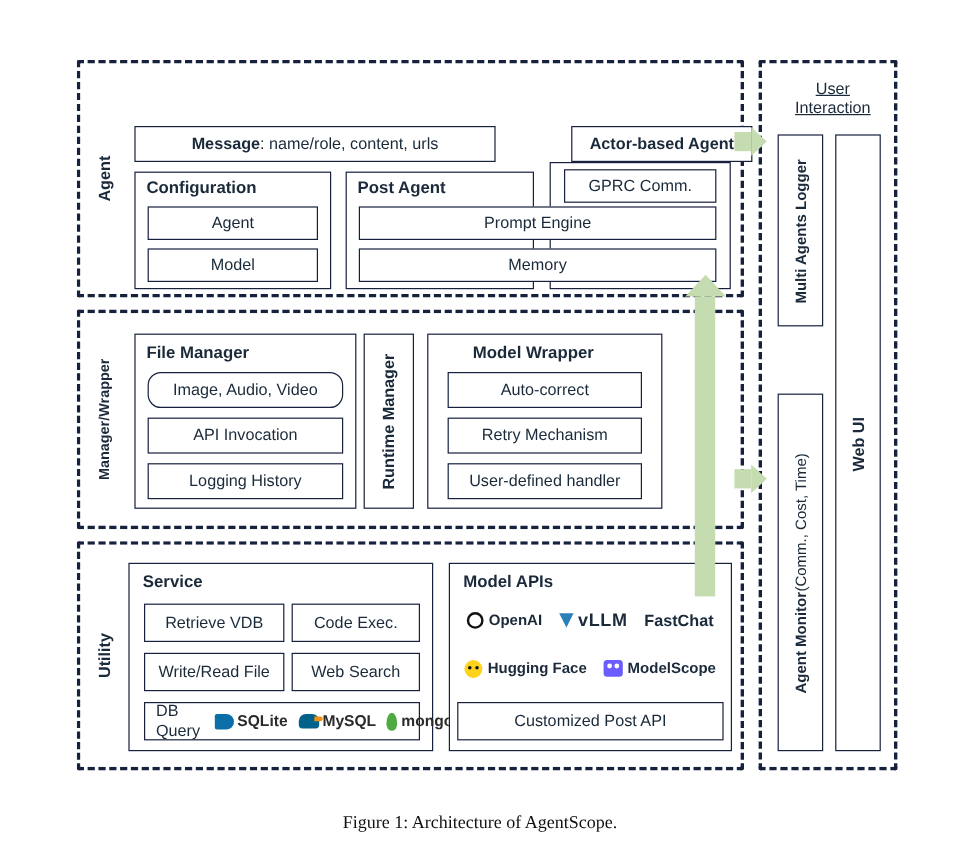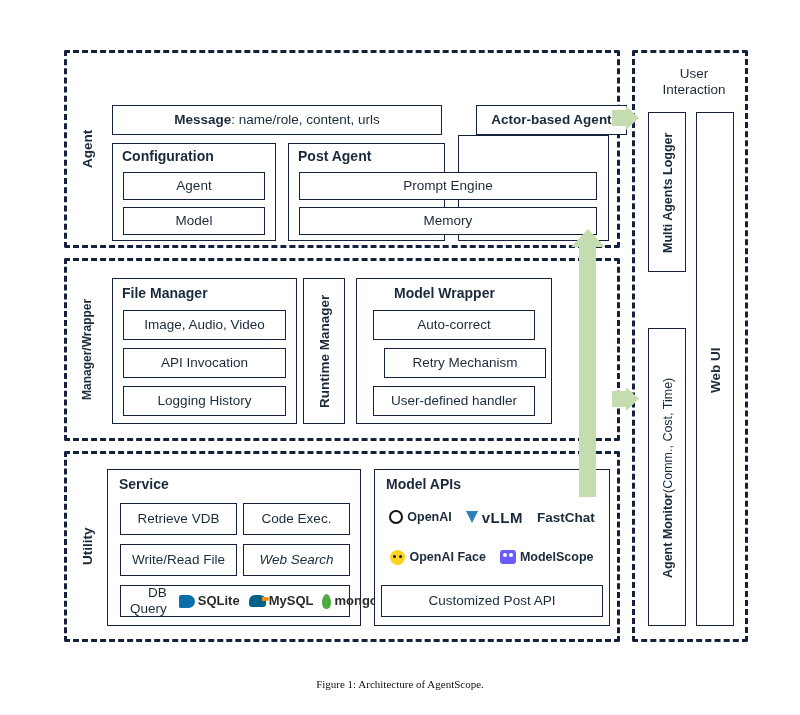--- a/index.html
+++ b/index.html
@@ -36,21 +36,21 @@
     background: #ffffff;
     display: flex;
     align-items: center;
     justify-content: center;
     text-align: center;
     font-size: 13.5px;
     line-height: 1.15;
   }
   .solid.left {
     justify-content: flex-start;
-    text-align: right;
+    text-align: left;
     padding-left: 9px;
   }
   .bold { font-weight: bold; }
   .vlabel {
     position: absolute;
     writing-mode: vertical-rl;
     transform: rotate(180deg);
     display: flex;
     align-items: center;
     justify-content: center;
@@ -70,21 +70,21 @@
   .hdr {
     position: absolute;
     font-weight: bold;
     font-size: 14px;
   }
   .caption {
     position: absolute;
     width: 800px;
     text-align: center;
     font-family: "Liberation Serif", serif;
-    font-size: 11px;
+    font-size: 15px;
     color: #111111;
   }
   
   .arrow-up {
     position: absolute;
     background: #c5dcb0;
   }
   .arrow-up-head {
     position: absolute;
     width: 0; height: 0;
@@ -188,67 +188,68 @@
 </style>
 </head>
 <body>
 
 <div id="figure">
 
   <div class="dashed" style="left:64px; top:50px; width:556px; height:198px;"></div>
   <div class="vlabel" style="left:70px; top:50px; width:34px; height:198px;">Agent</div>
 
 
-  <div class="solid" style="left:112px; top:105px; width:330px; height:30px;">
+  <div class="solid" style="left:112px; top:105px; width:301px; height:30px;">
     <span class="bold">Message</span>
       <span>: name/role, content, urls</span>
   </div>
 
   <div class="solid" style="left:458px; top:105px; width:151px; height:30px;margin-left:18px;">
     <span class="bold">Actor-based Agent</span>
   </div>
   <div class="solid" style="left:458px; top:135px; width:151px; height:106px; align-items:flex-start; padding-top:0;"></div>
+  <div class="solid" style="left:470px; top:141px; width:127px; height:28px;">GPRC Comm.</div>
 
   <div class="solid" style="left:112px; top:143px; width:164px; height:98px; align-items:flex-start; justify-content:flex-start;"></div>
   <div class="hdr" style="left:122px; top:148px;">Configuration</div>
   <div class="solid" style="left:123px; top:172px; width:142px; height:28px;">Agent</div>
   <div class="solid" style="left:123px; top:207px; width:142px; height:28px;">Model</div>
 
   <div class="solid" style="left:288px; top:143px; width:157px; height:98px; align-items:flex-start; justify-content:flex-start;"></div>
   <div class="hdr" style="left:298px; top:148px;">Post Agent</div>
   <div class="solid" style="left:299px; top:172px; width:298px; height:28px;">Prompt Engine</div>
   <div class="solid" style="left:299px; top:207px; width:298px; height:28px;">Memory</div>
 
   <div class="dashed" style="left:64px; top:258px; width:556px; height:183px;"></div>
   <div class="vlabel" style="left:70px; top:258px; width:34px; height:183px; font-size:12px;">Manager/Wrapper</div>
 
   <div class="solid" style="left:112px; top:278px; width:185px; height:146px; align-items:flex-start; justify-content:flex-start;"></div>
   <div class="hdr" style="left:122px; top:285px;">File Manager</div>
-  <div class="solid" style="left:123px; top:310px; width:163px; height:30px;">Image, Audio, Video</div>
+  <div class="solid" style="left:123px; top:310px; width:163px; height:30px;border-radius:11px;">Image, Audio, Video</div>
   <div class="solid" style="left:123px; top:348px; width:163px; height:30px;">API Invocation</div>
   <div class="solid" style="left:123px; top:386px; width:163px; height:30px;">Logging History</div>
 
   <div class="solid" style="left:303px; top:278px; width:42px; height:146px;"></div>
   <div class="vlabel" style="left:303px; top:278px; width:42px; height:146px;">Runtime Manager</div>
 
   <div class="solid" style="left:356px; top:278px; width:196px; height:146px; align-items:flex-start; justify-content:flex-start;"></div>
   <div class="hdr" style="left:366px; top:285px;margin-left:28px;">Model Wrapper</div>
   <div class="solid" style="left:373px; top:310px; width:162px; height:30px;">Auto-correct</div>
-  <div class="solid" style="left:384px; top:348px; width:162px; height:30px;">Retry Mechanism</div>
+  <div class="solid" style="left:373px; top:348px; width:162px; height:30px;">Retry Mechanism</div>
   <div class="solid" style="left:373px; top:386px; width:162px; height:30px;">User-defined handler</div>
 
   <div class="dashed" style="left:64px; top:451px; width:556px; height:191px;"></div>
   <div class="vlabel" style="left:70px; top:451px; width:34px; height:191px;">Utility</div>
 
   <div class="solid" style="left:107px; top:469px; width:254px; height:157px; align-items:flex-start; justify-content:flex-start;"></div>
   <div class="hdr" style="left:119px; top:476px;">Service</div>
   <div class="solid" style="left:120px; top:503px; width:117px; height:32px;">Retrieve VDB</div>
   <div class="solid" style="left:243px; top:503px; width:107px; height:32px;">Code Exec.</div>
   <div class="solid" style="left:120px; top:544px; width:117px; height:32px;">Write/Read File</div>
-  <div class="solid" style="left:243px; top:544px; width:107px; height:32px;font-style:italic;">Web Search</div>
+  <div class="solid" style="left:243px; top:544px; width:107px; height:32px;">Web Search</div>
   <div class="solid left" style="left:120px; top:585px; width:230px; height:32px;">
     <span>DB Query</span>
     <span class="dblogos">
       <span class="logoitem">
         <span class="mark mark-sqlite"></span>
         <span>SQLite</span>
       </span>
       <span class="logoitem">
         <span class="mark mark-mysql"></span>
         <span>MySQL</span>
@@ -271,31 +272,31 @@
       <span class="mark mark-vllm"></span>
       <span class="llmtext">vLLM</span>
     </span>
     <span class="logoitem">
       <span class="bold" style="font-size:13.5px;">FastChat</span>
     </span>
   </div>
   <div class="logorow" style="position:absolute; left:381px; top:544px; width:222px; height:26px;">
     <span class="logoitem">
       <span class="mark mark-hf"></span>
-      <span class="bold">OpenAI Face</span>
+      <span class="bold">Hugging Face</span>
     </span>
     <span class="logoitem">
       <span class="mark mark-ms"></span>
       <span class="bold">ModelScope</span>
     </span>
   </div>
   <div class="solid" style="left:381px; top:585px; width:222px; height:32px;">Customized Post API</div>
 
   <div class="dashed" style="left:632px; top:50px; width:116px; height:592px;"></div>
-  <div class="plainlabel" style="left:648px; top:60px; width:92px; height:44px;">User Interaction</div>
+  <div class="plainlabel" style="left:648px; top:60px; width:92px; height:44px;text-decoration:underline;">User Interaction</div>
 
   <div class="solid" style="left:648px; top:112px; width:38px; height:160px;">
     <span class="vlabel" style="left:0; top:0; width:38px; height:160px; font-size:12.5px;">Multi Agents Logger</span>
   </div>
 
   <div class="solid" style="left:648px; top:328px; width:38px; height:298px;">
     <span class="vlabel" style="left:0; top:0; width:38px; height:298px; font-size:12.5px; font-weight:normal;">
       <b>Agent Monitor</b>
         <span> (Comm., Cost, Time)</span>
     </span>

